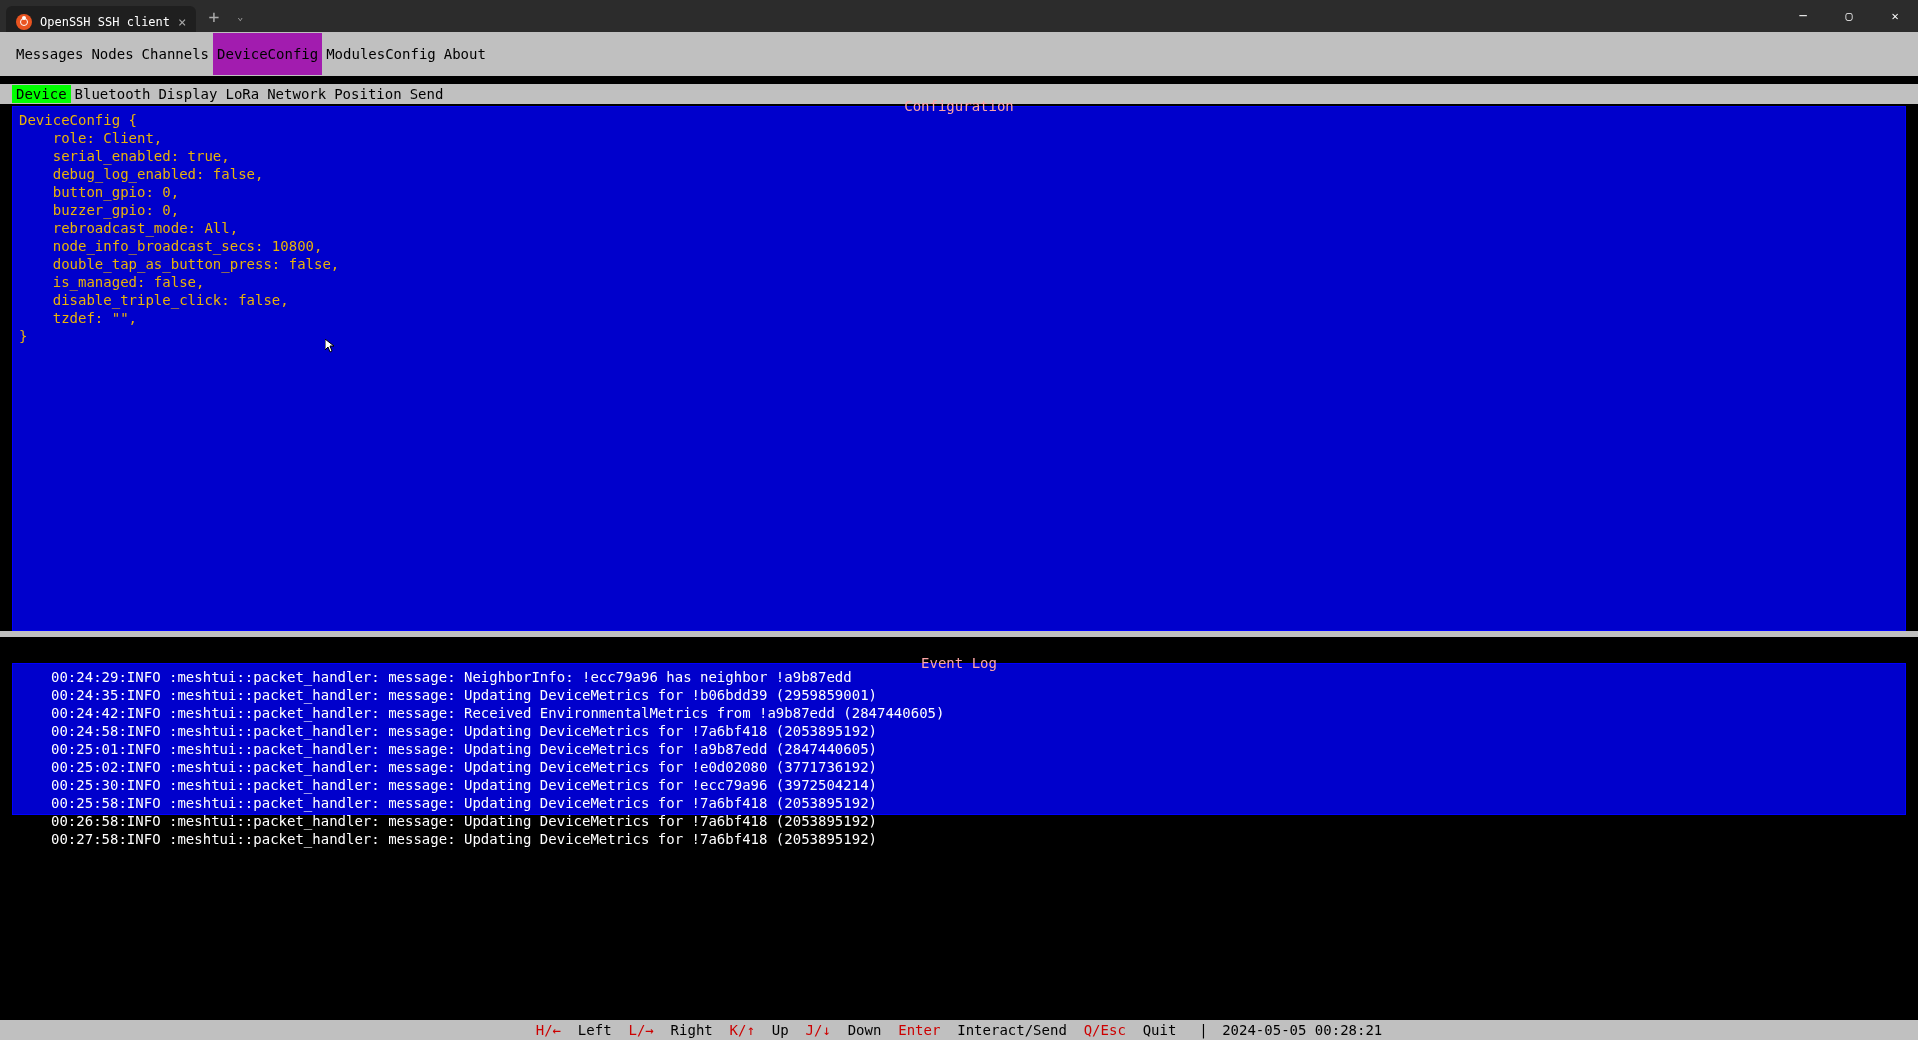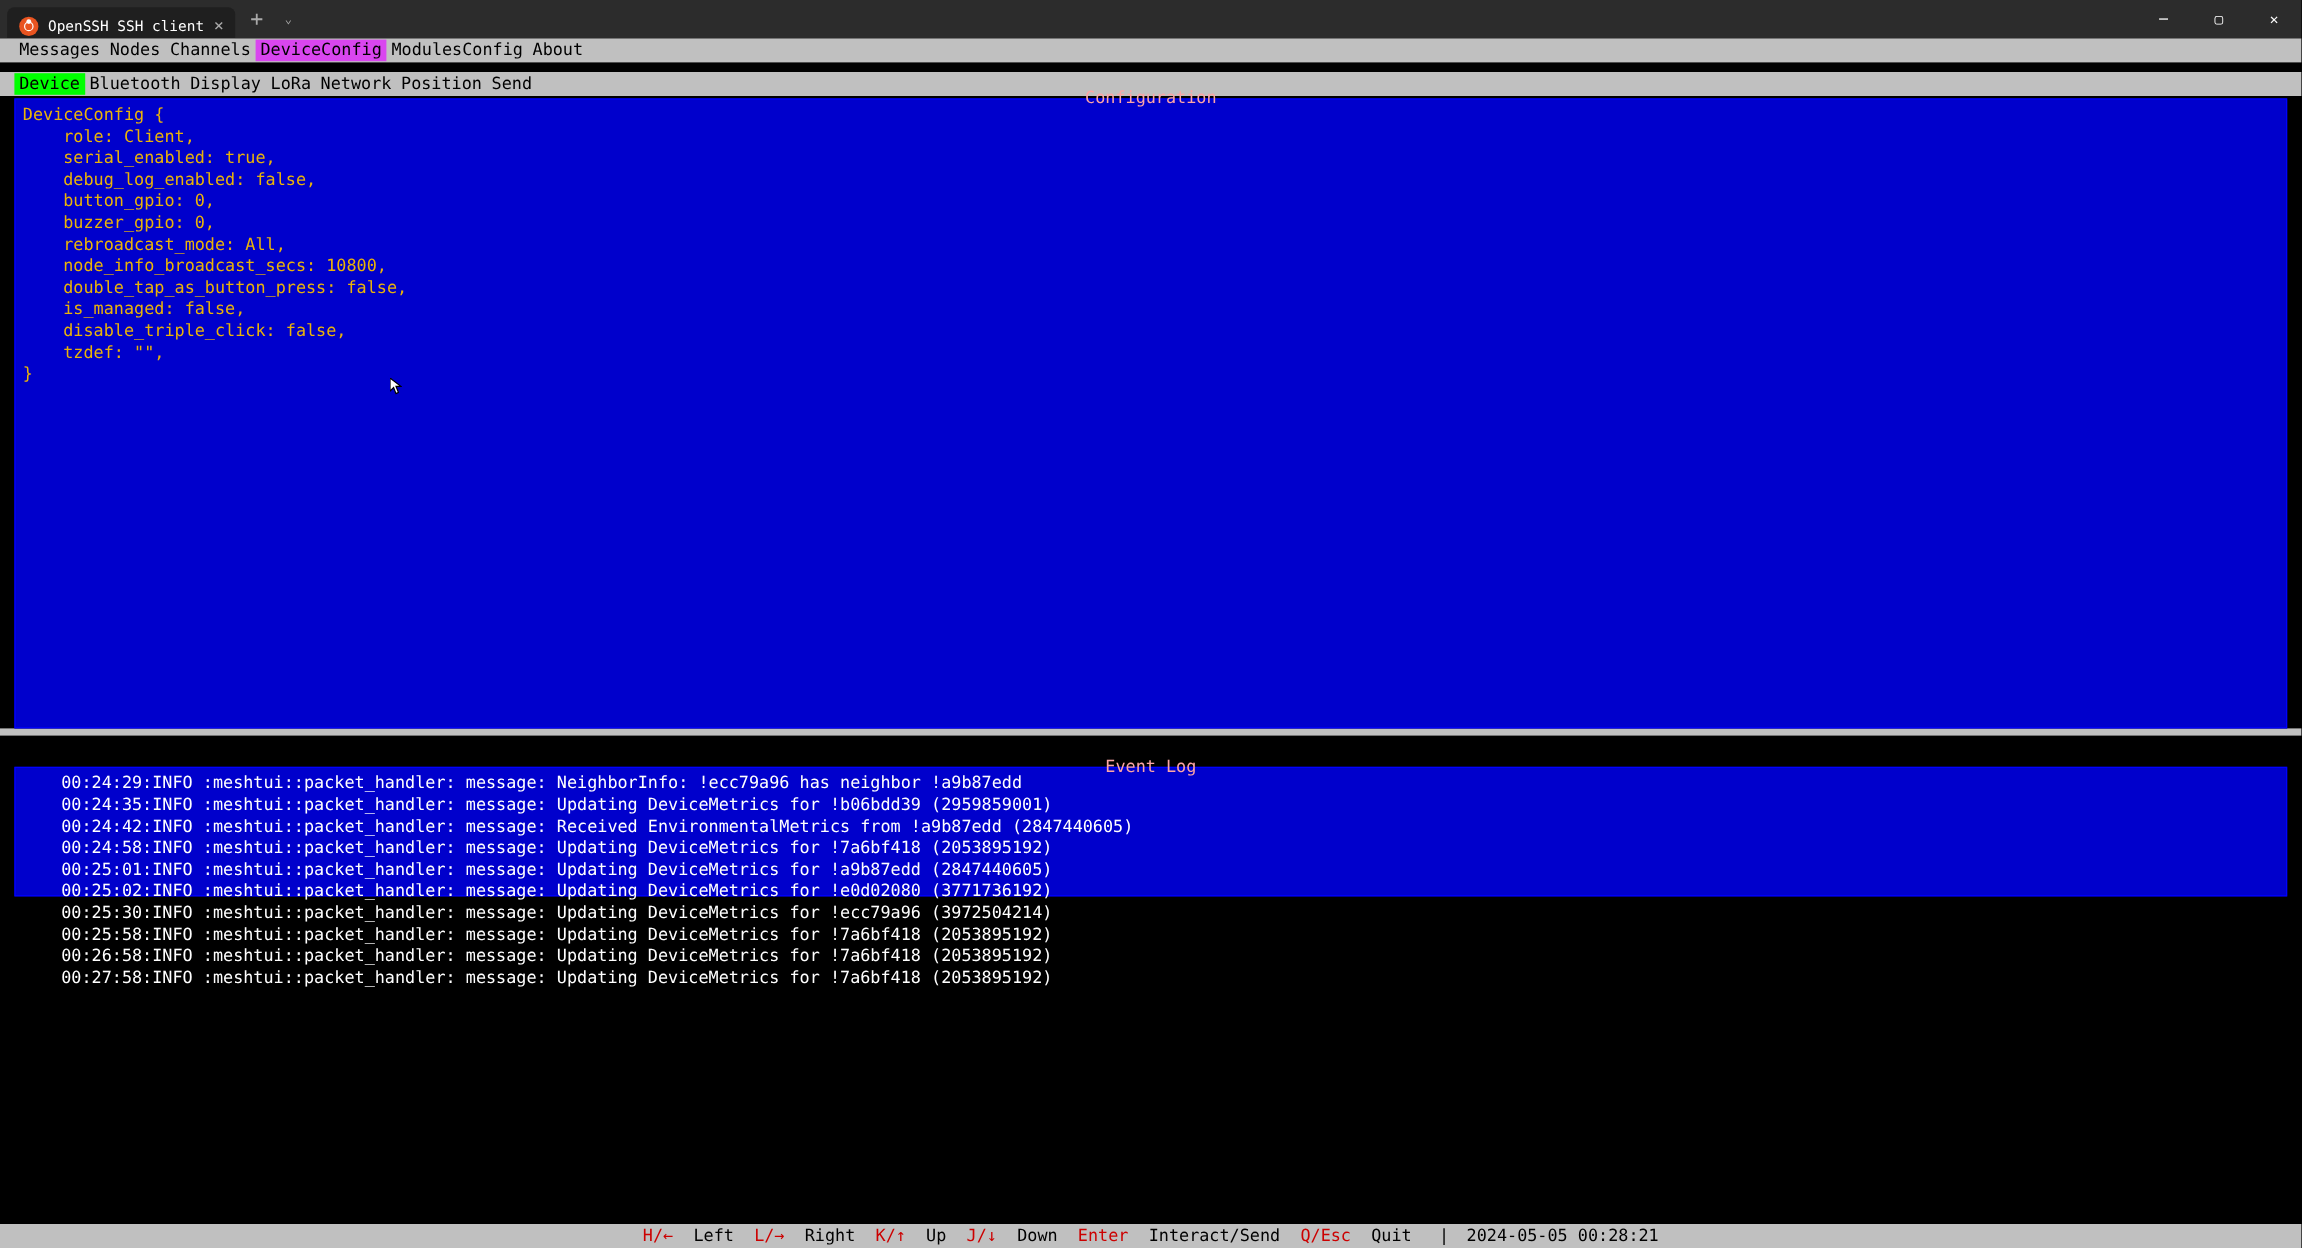--- a/index.html
+++ b/index.html
@@ -116,25 +116,25 @@
       color: #000;
       display: flex;
       padding: 1px 0;
       font-size: 14px;
       line-height: 18px;
       margin-left: -12px;
       margin-right: -12px;
       padding-left: 12px;
     }
     .top-menu-item {
-      padding: 0 4px;
+      padding: 12px 4px;
       cursor: pointer;
     }
     .top-menu-item.active {
-      background: #d946ef;
+      background: #a21caf;
       color: #000;
     }
     .sub-menu {
       background: #c0c0c0;
       color: #000;
       display: flex;
       padding: 1px 12px;
       margin-top: 8px;
       font-size: 14px;
       line-height: 18px;
@@ -172,21 +172,21 @@
       padding: 4px 6px;
       white-space: pre;
       font-size: 14px;
       line-height: 18px;
     }
     .event-panel {
       border: 1px solid #0000ff;
       background: #0000cc;
       margin-top: 26px;
       position: relative;
-      height: 108px;
+      height: 152px;
     }
     .event-content {
       color: #fff;
       padding: 4px 6px;
       white-space: pre;
       font-size: 14px;
       line-height: 18px;
       margin-left: 32px;
     }
     .status-bar {

